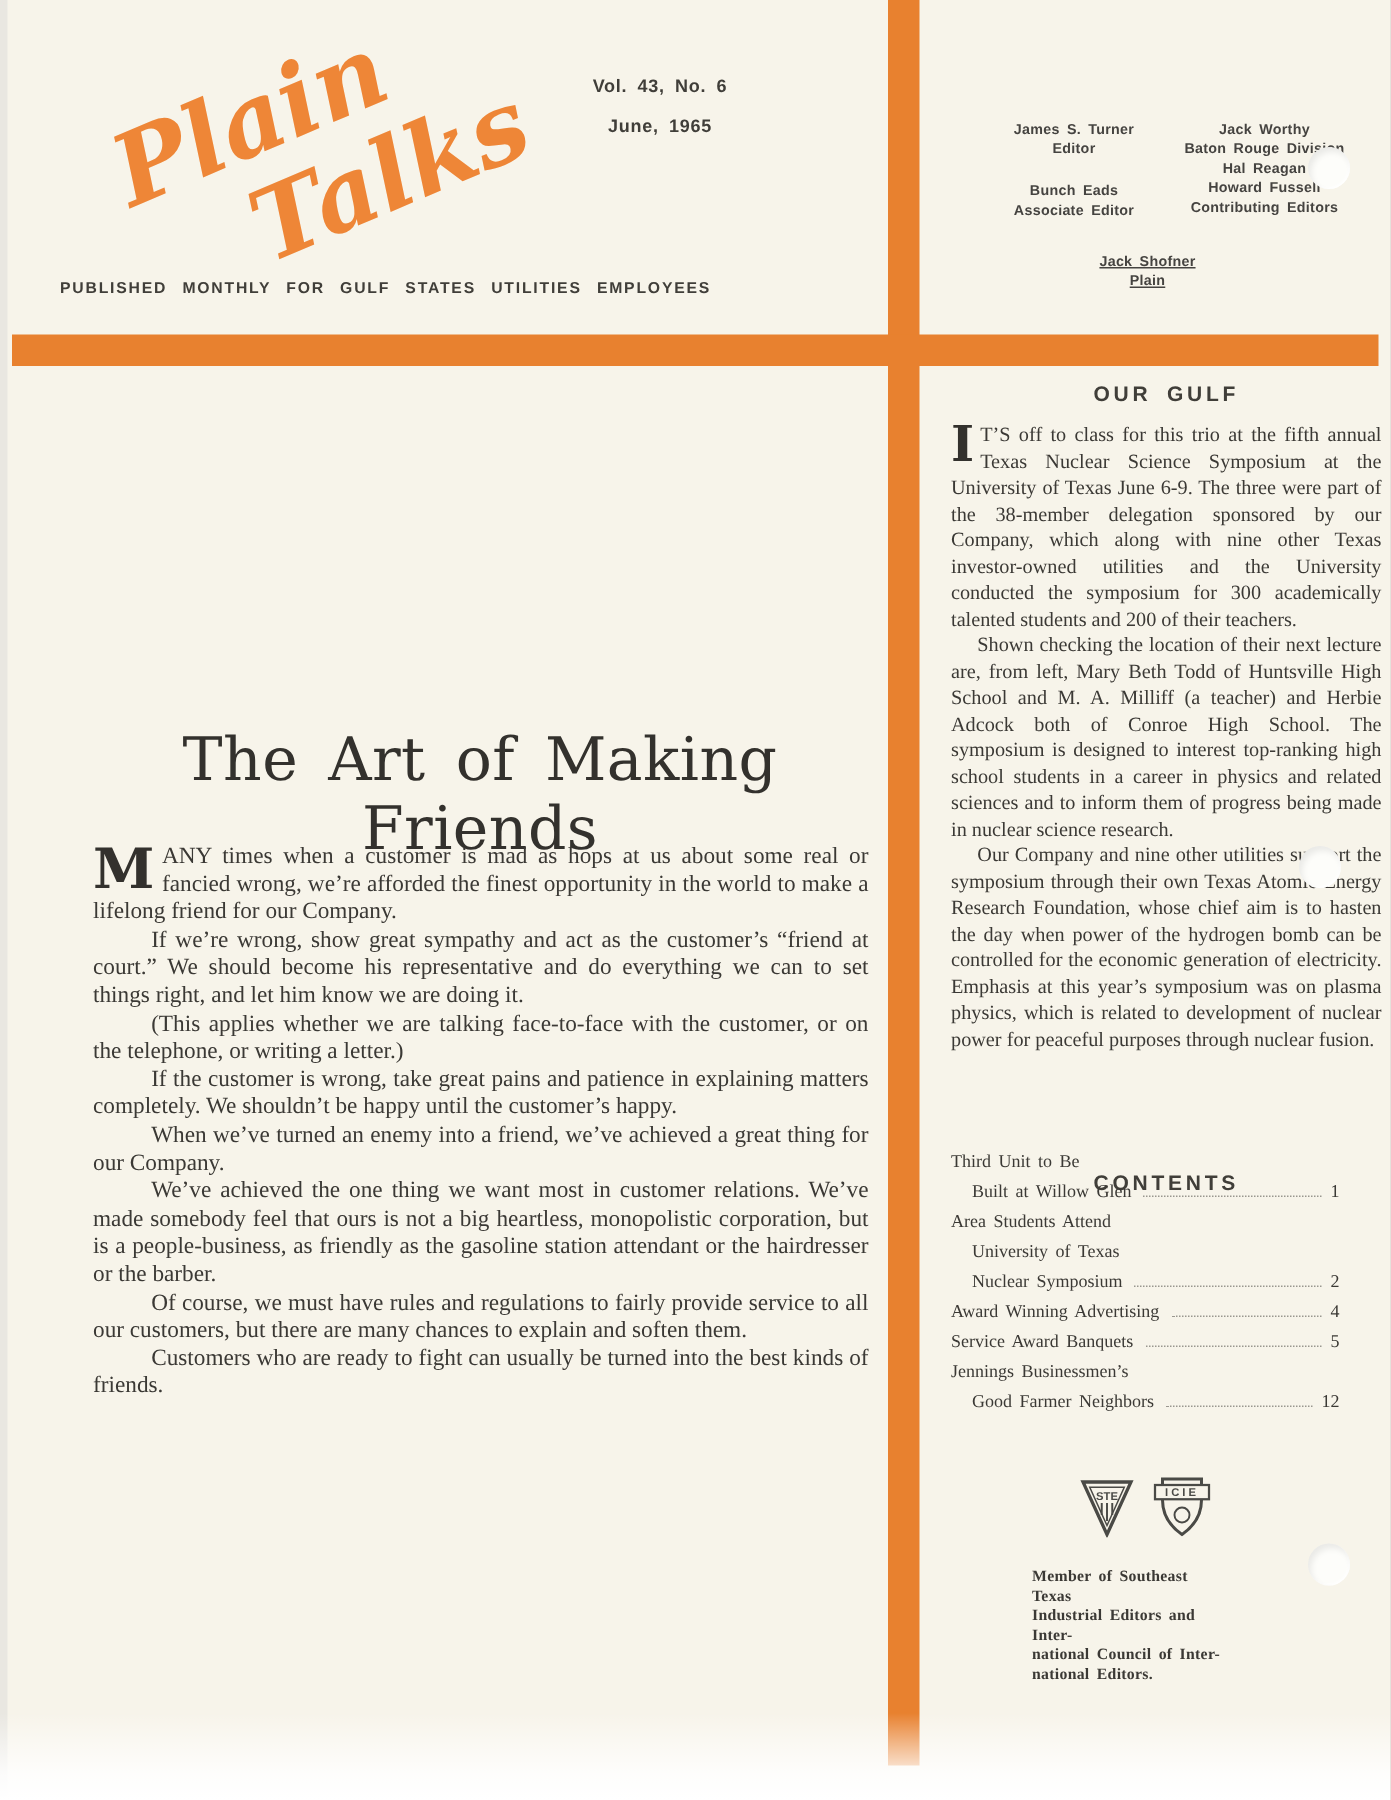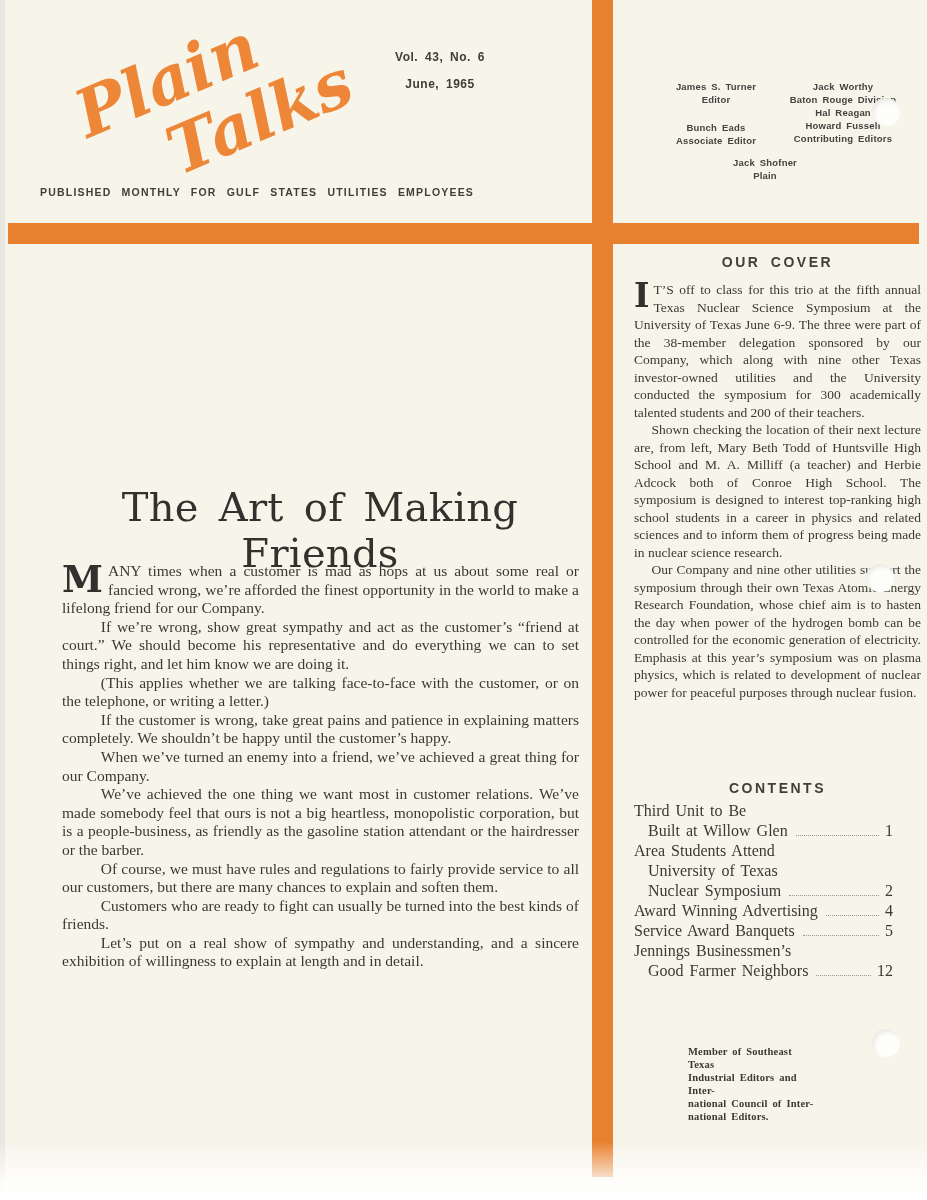--- a/index.html
+++ b/index.html
@@ -32,21 +32,21 @@
     letter-spacing:1.2px;word-spacing:6px;color:#403e39;
   }
 
   .staff{
     position:absolute;text-align:center;color:#454340;
     font-family:"Liberation Sans",sans-serif;font-weight:bold;font-size:9.5px;line-height:13px;
     letter-spacing:.2px;word-spacing:2px;
   }
   .staff-left{left:658px;top:80px;width:116px;}
   .staff-right{left:766px;top:80px;width:154px;}
-  .staff-artist{left:700px;top:156px;width:130px;}
+  .staff-artist{left:700px;top:168px;width:130px;text-decoration:underline;}
   .gap{margin-top:15px;}
 
   .title{
     position:absolute;left:60px;top:484px;width:520px;margin:0;text-align:center;
     font-family:"DejaVu Serif",serif;font-weight:normal;font-size:40px;
     color:#33312d;word-spacing:7px;letter-spacing:.3px;
   }
 
   .article{
     position:absolute;left:62px;top:562px;width:517px;
@@ -70,22 +70,22 @@
   .toc-head{top:780px;}
 
   .cover-body{
     position:absolute;left:634px;top:281px;width:287px;
     font-size:13.5px;line-height:17.5px;text-align:justify;color:var(--ink);
   }
   .cover-body p{margin:0;text-indent:1.3em;}
   .cover-body p.first{text-indent:0;}
 
   .toc{
-    position:absolute;left:634px;top:801px;width:259px;
-    font-size:16px;line-height:20px;color:var(--ink);word-spacing:2px;
+    position:absolute;left:634px;top:764px;width:259px;
+    font-size:12px;line-height:20px;color:var(--ink);word-spacing:2px;
   }
   .toc-entry{margin:0;}
   .toc-line{white-space:nowrap;}
   .toc-line.flex{display:flex;align-items:baseline;}
   .toc-line.cont{padding-left:14px;}
   .leader{flex:1;border-bottom:1.5px dotted #9a978f;margin:0 6px 4px 8px;min-width:20px;}
   .pg{flex:none;}
 
   .badges{position:absolute;left:634px;top:983px;width:259px;display:flex;justify-content:center;gap:12px;}
   .badge{display:block;}
@@ -157,24 +157,23 @@
 
   <div class="article">
     <p class="first"><span class="dropcap">M</span><span>ANY times when a customer is mad as hops at us about some real or fancied wrong, we’re afforded the finest opportunity in the world to make a lifelong friend for our Company.</span></p>
     <p>If we’re wrong, show great sympathy and act as the customer’s “friend at court.”  We should become his representative and do everything we can to set things right, and let him know we are doing it.</p>
     <p>(This applies whether we are talking face-to-face with the customer, or on the telephone, or writing a letter.)</p>
     <p>If the customer is wrong, take great pains and patience in explaining matters completely.  We shouldn’t be happy until the customer’s happy.</p>
     <p>When we’ve turned an enemy into a friend, we’ve achieved a great thing for our Company.</p>
     <p>We’ve achieved the one thing we want most in customer relations.  We’ve made somebody feel that ours is not a big heartless, monopolistic corporation, but is a people-business, as friendly as the gasoline station attendant or the hairdresser or the barber.</p>
     <p>Of course, we must have rules and regulations to fairly provide service to all our customers, but there are many chances to explain and soften them.</p>
     <p>Customers who are ready to fight can usually be turned into the best kinds of friends.</p>
-    <p>Let’s put on a real show of sympathy and understanding, and a sincere exhibition of willingness to explain at length and in detail.</p>
-  </div>
-
-  <div class="col-heading cover-head">OUR COVER</div>
+  </div>
+
+  <div class="col-heading cover-head">OUR GULF</div>
 
   <div class="cover-body">
     <p class="first"><span class="dropcap small">I</span><span>T’S off to class for this trio at the fifth annual Texas Nuclear Science Symposium at the University of Texas June 6-9.  The three were part of the 38-member delegation sponsored by our Company, which along with nine other Texas investor-owned utilities and the University conducted the symposium for 300 academically talented students and 200 of their teachers.</span></p>
     <p>Shown checking the location of their next lecture are, from left, Mary Beth Todd of Huntsville High School and M. A. Milliff (a teacher) and Herbie Adcock both of Conroe High School. The symposium is designed to interest top-ranking high school students in a career in physics and related sciences and to inform them of progress being made in nuclear science research.</p>
     <p>Our Company and nine other utilities support the symposium through their own Texas Atomic Energy Research Foundation, whose chief aim is to hasten the day when power of the hydrogen bomb can be controlled for the economic generation of electricity. Emphasis at this year’s symposium was on plasma physics, which is related to development of nuclear power for peaceful purposes through nuclear fusion.</p>
   </div>
 
   <div class="col-heading toc-head">CONTENTS</div>
 
   <div class="toc">
@@ -212,20 +211,36 @@
     <div class="toc-entry">
       <div class="toc-line">Jennings Businessmen’s</div>
       <div class="toc-line cont flex">
         <span>Good Farmer Neighbors</span>
         <span class="leader"></span>
         <span class="pg">12</span>
       </div>
     </div>
   </div>
 
+  <div class="badges">
+    <svg class="badge" width="36" height="42" viewBox="0 0 36 42">
+      <polygon points="2,5 34,5 18,40" fill="none" stroke="#4a4a46" stroke-width="2.2"></polygon>
+      <polygon points="6.5,8.5 29.5,8.5 18,34" fill="none" stroke="#4a4a46" stroke-width="1"></polygon>
+      <line x1="14.5" y1="19" x2="14.5" y2="27" stroke="#4a4a46" stroke-width="1.3"></line>
+      <line x1="18" y1="19" x2="18" y2="31" stroke="#4a4a46" stroke-width="1.3"></line>
+      <line x1="21.5" y1="19" x2="21.5" y2="27" stroke="#4a4a46" stroke-width="1.3"></line>
+      <text x="18" y="17" font-size="7.5" text-anchor="middle">STE</text>
+    </svg>
+    <svg class="badge" width="40" height="42" viewBox="0 0 40 42">
+      <path d="M7,3 L33,3 L33,17 Q33,31 20,40 Q7,31 7,17 Z" fill="none" stroke="#4a4a46" stroke-width="2"></path>
+      <rect x="2" y="7" width="36" height="9.5" fill="#f7f4ea" stroke="#4a4a46" stroke-width="1.5"></rect>
+      <circle cx="20" cy="27" r="5" fill="none" stroke="#4a4a46" stroke-width="1.3"></circle>
+      <text x="20" y="14.5" font-size="7.5" text-anchor="middle" letter-spacing="2">ICIE</text>
+    </svg>
+  </div>
 
   <div class="member">
     <div>Member of Southeast Texas</div>
     <div>Industrial Editors and Inter-</div>
     <div>national Council of Inter-</div>
     <div>national Editors.</div>
   </div>
 
   <div class="hole h1"></div>
   <div class="hole h2"></div>

